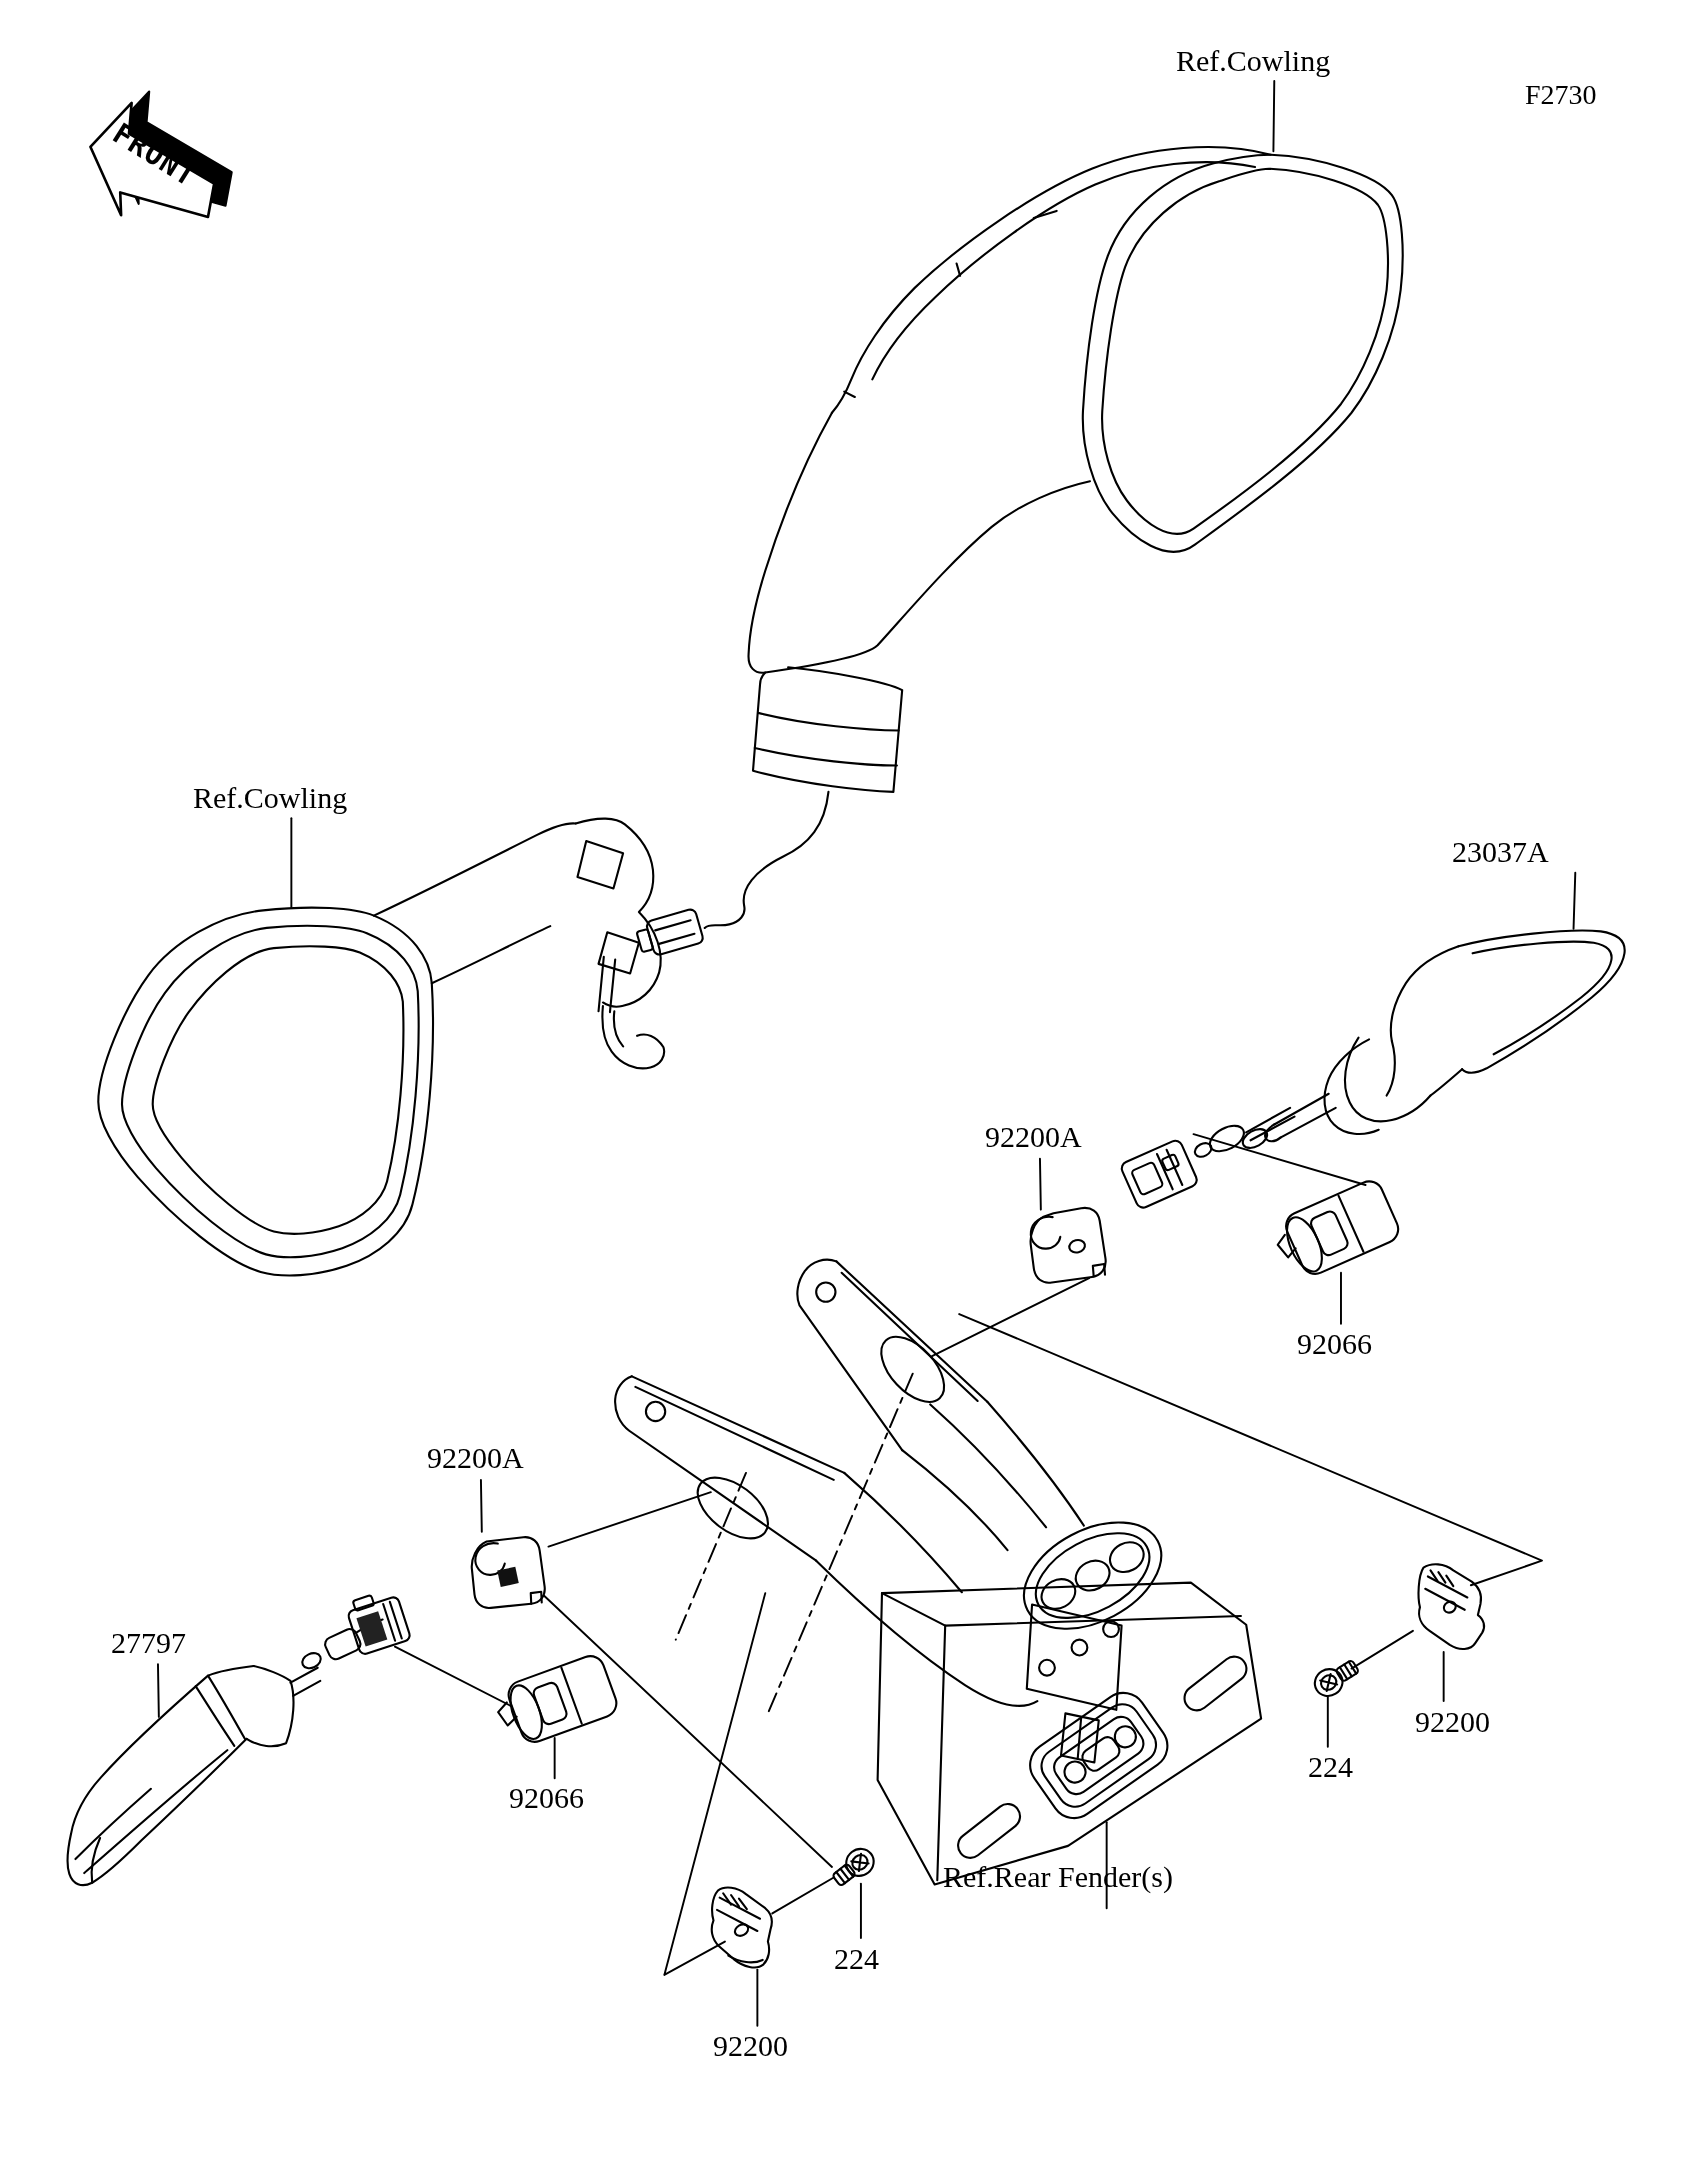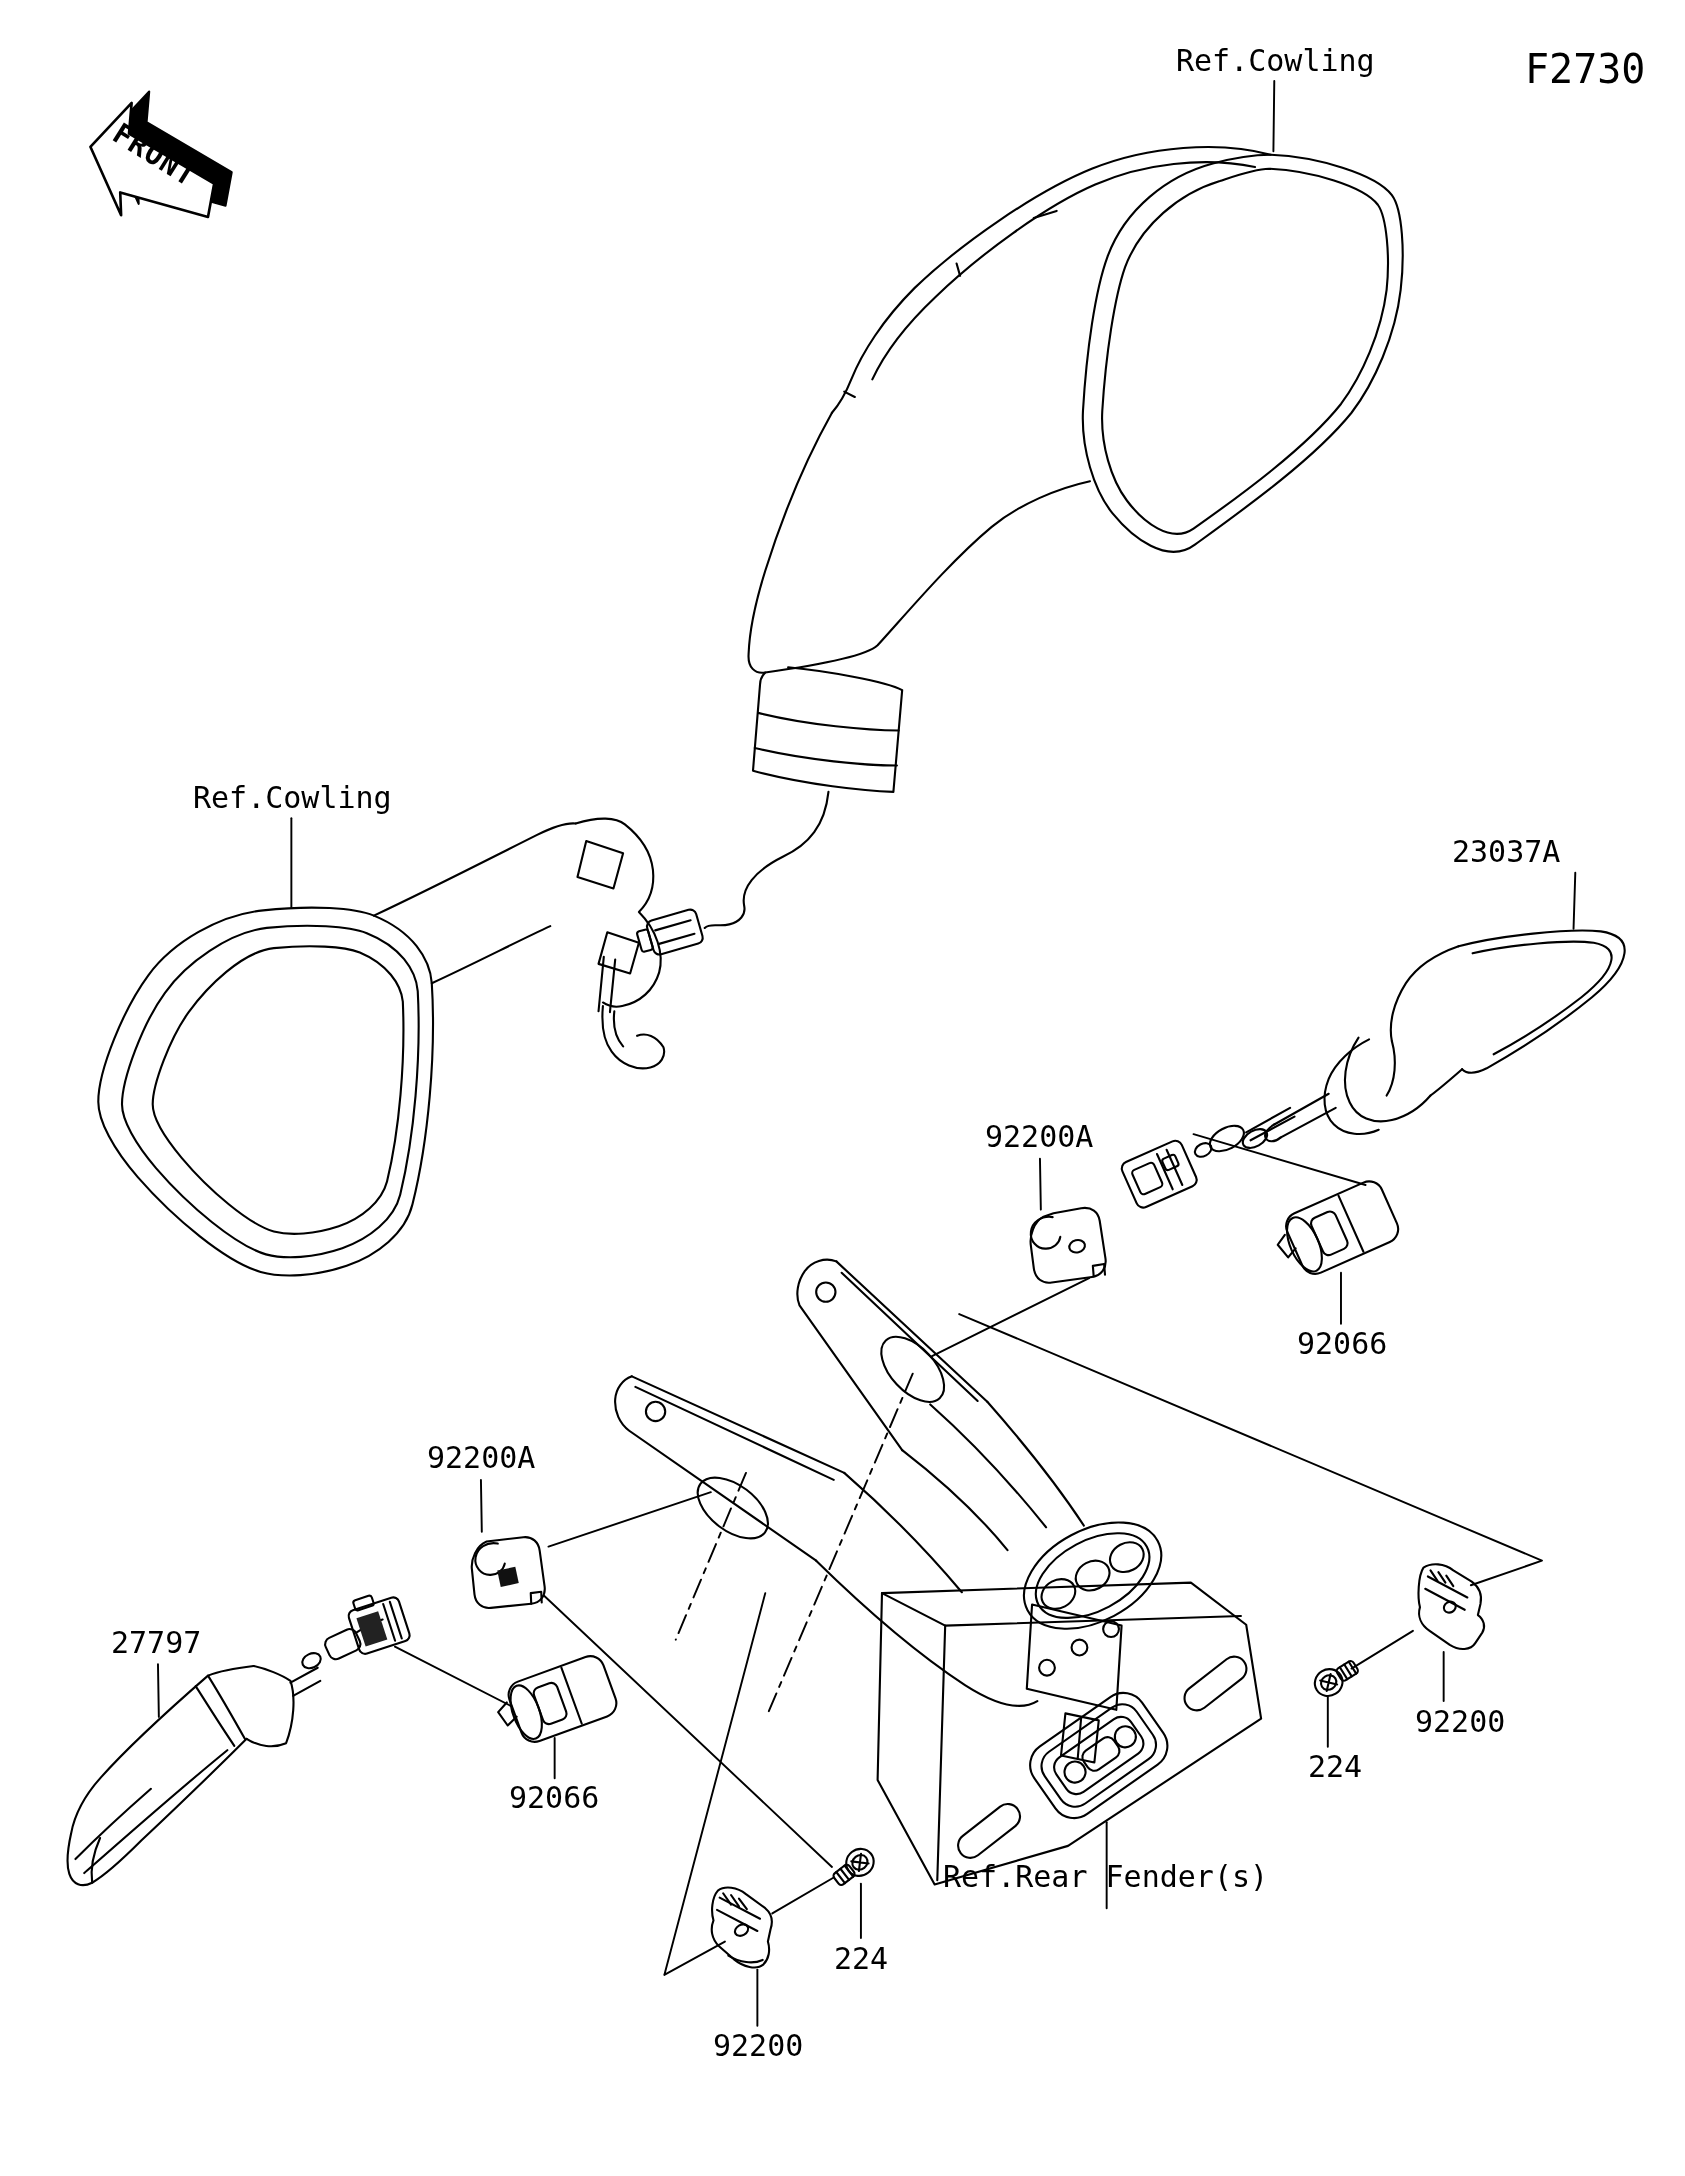--- a/index.html
+++ b/index.html
@@ -1,21 +1,21 @@
 <!DOCTYPE html>
 <html style="font-size:14px"><head>
 <meta charset="utf-8">
 <style>
   html,body{margin:0;padding:0;background:#ffffff;}
   .page{position:relative;width:1685px;height:2177px;background:#fff;overflow:hidden;
         font-family:"DejaVu Sans Mono",monospace;color:#000;}
   .art{position:absolute;left:0;top:0;}
   .lbl{position:absolute;font-size:30px;line-height:1.15;white-space:nowrap;
-       color:#000;letter-spacing:0px;font-weight:400;}
-  .lbl.code{font-size:40px;}
+       color:#000;letter-spacing:0px;font-weight:400;font-family:Liberation Serif, serif;}
+  .lbl.code{font-size:28px;margin-top:33px;}
 </style>
 </head>
 <body>
 
 <div class="page">
 
   <svg class="art" width="1685" height="2177" viewBox="0 0 1920 2480">
     <g fill="none" stroke="#000" stroke-width="2.4" stroke-linecap="round" stroke-linejoin="round">
 
       <g>

